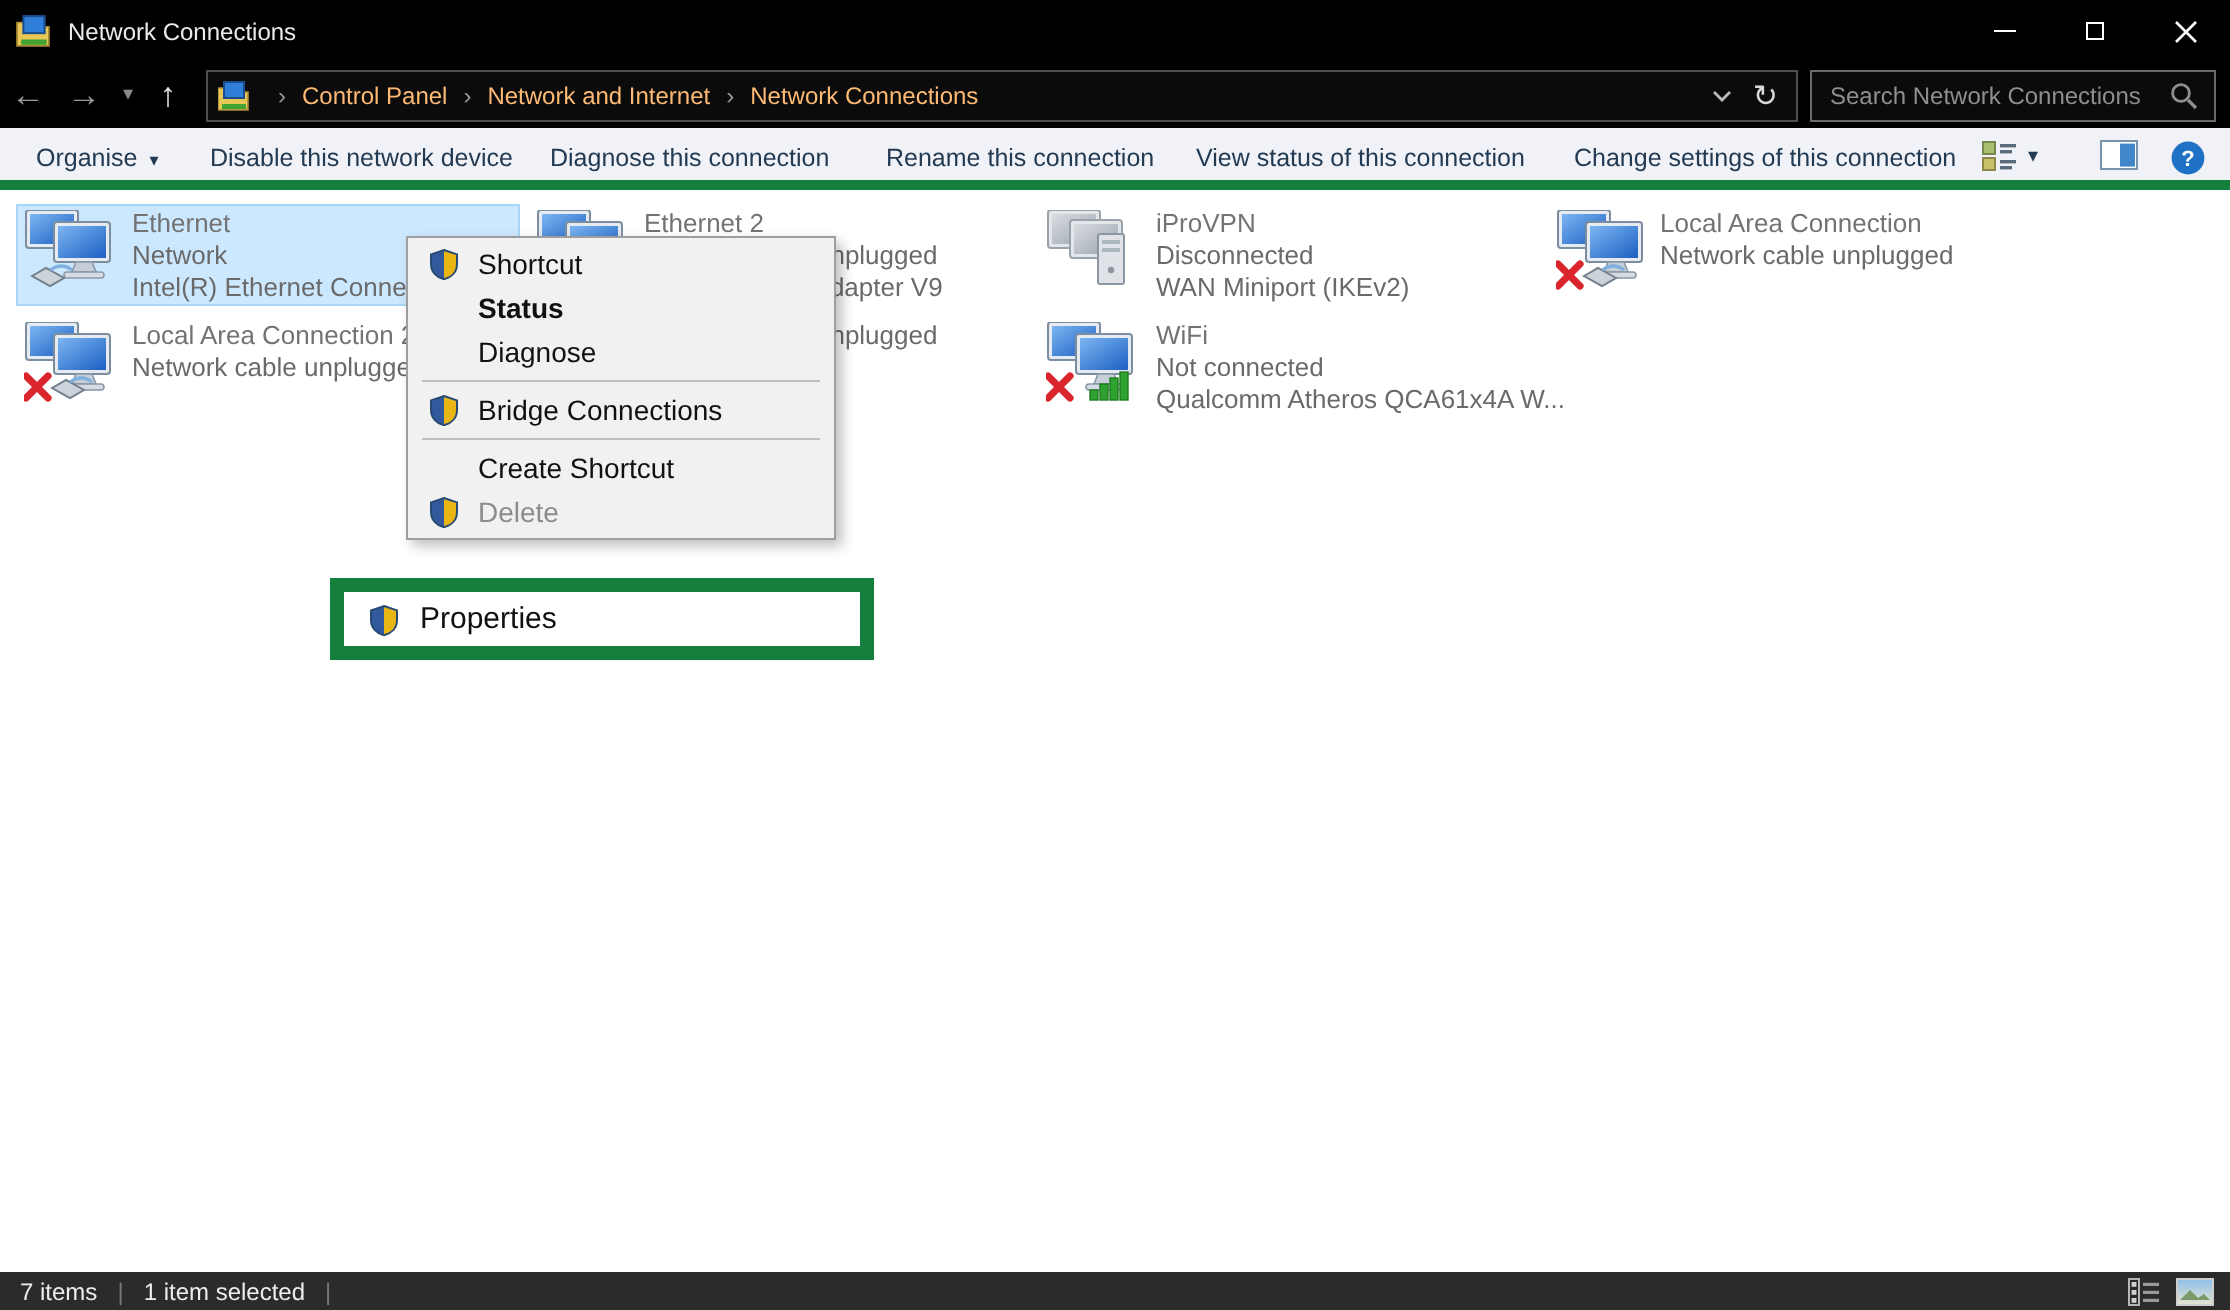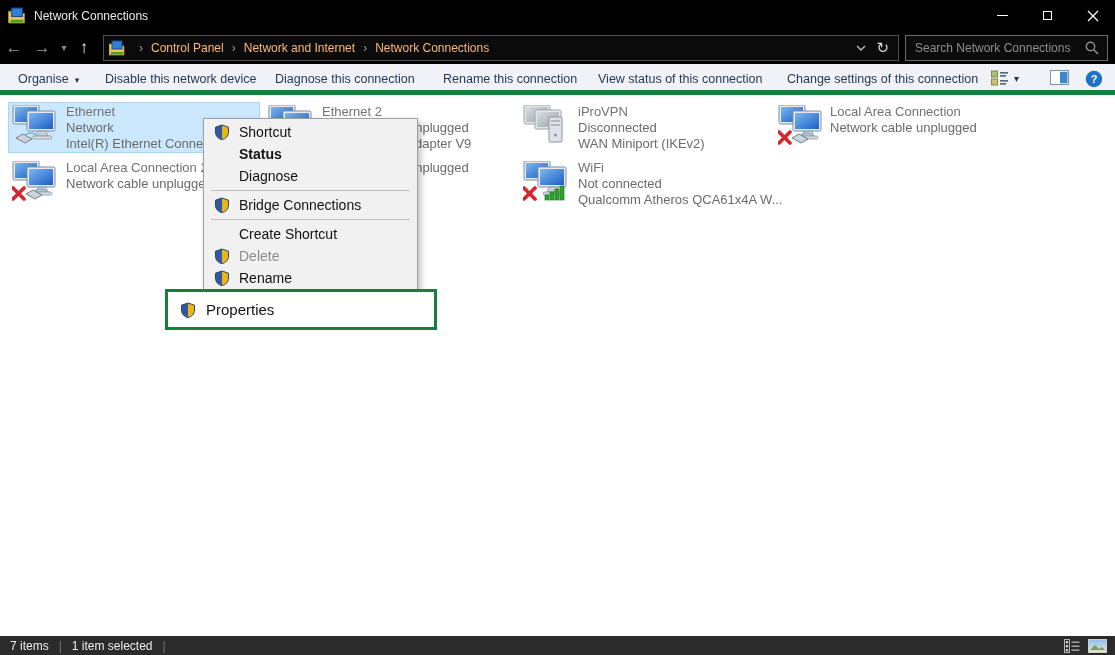--- a/index.html
+++ b/index.html
@@ -50,21 +50,21 @@
 
   
   .ctxmenu { position:absolute; left:203px; top:22px; width:215px; background:#f1f1f1; border:1px solid #9e9e9e; box-shadow:3px 3px 6px rgba(0,0,0,0.25); z-index:10; padding:2px 0; }
   .menu-item { position:relative; height:22px; line-height:22px; padding-left:35px; font-size:14px; color:#111; }
   .menu-item.bold { font-weight:bold; }
   .menu-item.disabled { color:#8c8c8c; }
   .menu-item .mshield { position:absolute; left:10px; top:3px; }
   .menu-sep { height:1px; background:#bfbfbf; margin:3px 7px; }
 
   
-  .annotation { position:absolute; left:165px; top:193px; width:272px; height:41px; border:3px solid #15803d; background:#ffffff; z-index:20; display:flex; align-items:center; }
+  .annotation { position:absolute; left:165px; top:193px; width:272px; height:41px; border:7px solid #15803d; background:#ffffff; z-index:20; display:flex; align-items:center; }
   .prop-row { display:flex; align-items:center; padding-left:12px; }
   .prop-row span { font-size:15px; color:#111; margin-left:10px; }
 
   
   .statusbar { position:absolute; left:0; top:636px; width:1115px; height:19px; background:#2b2b2b; display:flex; align-items:center; color:#ededed; font-size:12px; }
   .statusbar .sb-left { display:flex; align-items:center; margin-left:10px; gap:10px; }
   .sb-div { color:#777; }
   .sb-right { margin-left:auto; display:flex; align-items:center; gap:8px; margin-right:8px; }
 </style>
 </head>
@@ -335,26 +335,20 @@
       <div class="menu-sep"></div>
       <div class="menu-item">
         <span>Create Shortcut</span>
       </div>
       <div class="menu-item disabled">
         <svg class="mshield" width="16" height="16" viewBox="0 0 16 16">
             <use href="#ic-shield"></use>
           </svg>
         <span>Delete</span>
       </div>
-      <div class="menu-item">
-        <svg class="mshield" width="16" height="16" viewBox="0 0 16 16">
-            <use href="#ic-shield"></use>
-          </svg>
-        <span>Rename</span>
-      </div>
     </div>
 
     <div class="annotation">
       <div class="prop-row">
         <svg width="16" height="16" viewBox="0 0 16 16">
             <use href="#ic-shield"></use>
           </svg>
         <span>Properties</span>
       </div>
     </div>

